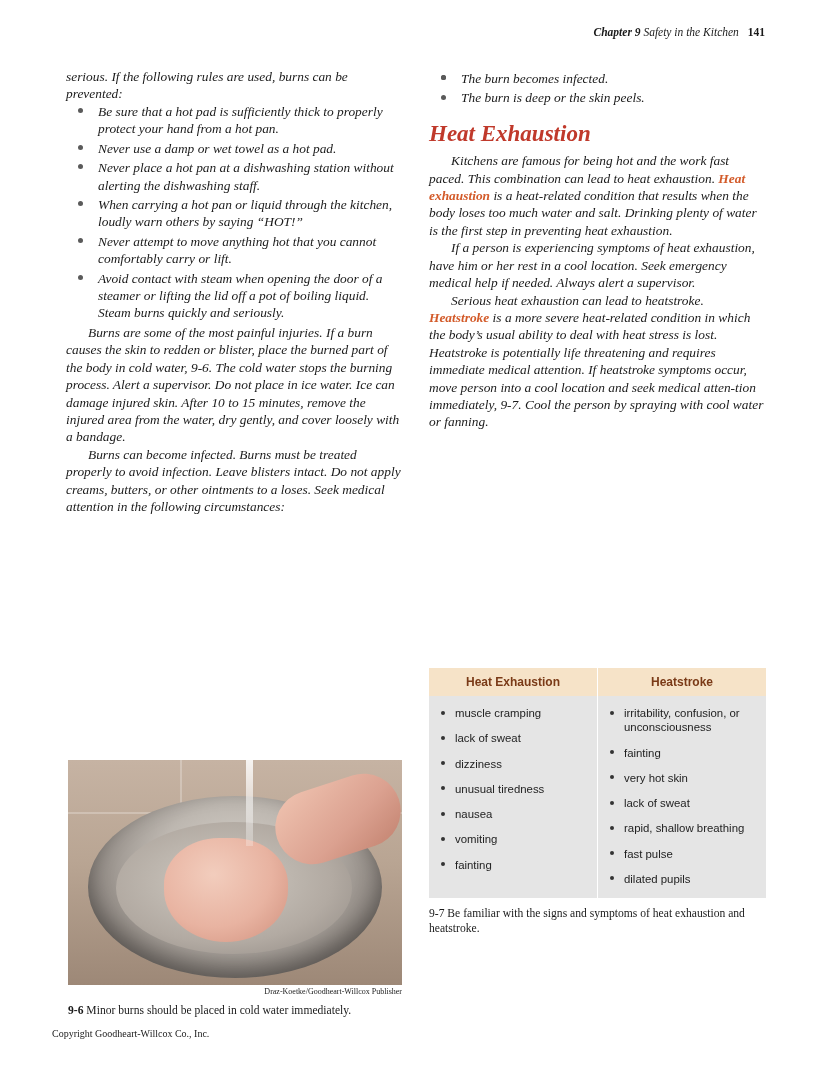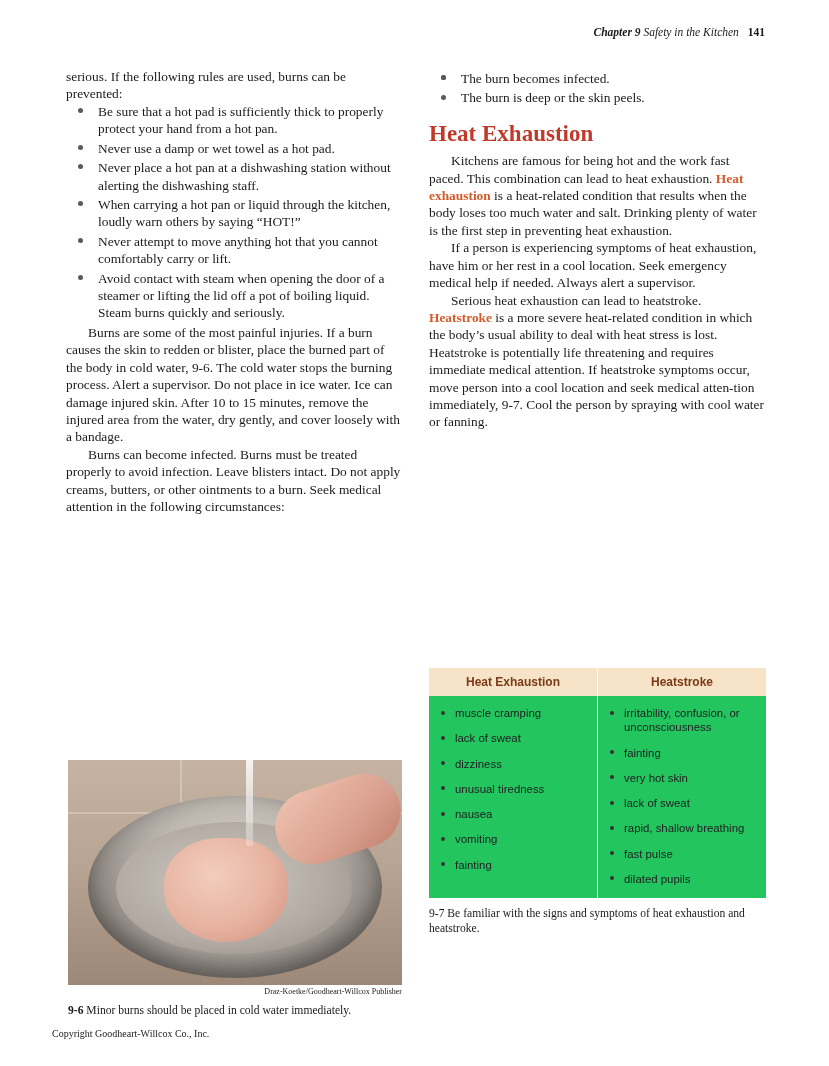--- a/index.html
+++ b/index.html
@@ -41,20 +41,21 @@
     margin-left: 6px;
     font-style: normal;
   }
   
   .col {
     position: absolute;
     top: 68px;
     width: 337px;
     font-size: 13.4px;
     line-height: 1.30;
+    font-style: italic;
   }
   .col-left { left: 66px; }
   .col-right { left: 429px; }
 
   p.body {
     margin: 0 0 0 0;
     text-indent: 22px;
     text-align: left;
   }
   p.body.noindent { text-indent: 0; }
@@ -201,21 +202,21 @@
     background: #f6e3c8;
     color: #7a3a17;
     font-weight: bold;
     font-size: 12px;
     text-align: center;
     padding: 7px 4px;
     border-right: 1px solid #ffffff;
   }
   table.ss .sub td:last-child { border-right: none; }
   table.ss .bodyrow td {
-    background: #22c55e;
+    background: #e5e5e5;
     vertical-align: top;
     padding: 10px 8px 12px 8px;
     border-right: 1px solid #ffffff;
     width: 50%;
   }
   table.ss .bodyrow td:last-child { border-right: none; }
   ul.cell {
     list-style: none;
     margin: 0;
     padding: 0;
@@ -271,21 +272,21 @@
     <ul class="bullets">
       <li><span class="dot"></span><span>Be sure that a hot pad is sufficiently thick to properly protect your hand from a hot pan.</span></li>
       <li><span class="dot"></span><span>Never use a damp or wet towel as a hot pad.</span></li>
       <li><span class="dot"></span><span>Never place a hot pan at a dishwashing station without alerting the dishwashing staff.</span></li>
       <li><span class="dot"></span><span>When carrying a hot pan or liquid through the kitchen, loudly warn others by saying “HOT!”</span></li>
       <li><span class="dot"></span><span>Never attempt to move anything hot that you cannot comfortably carry or lift.</span></li>
       <li><span class="dot"></span><span>Avoid contact with steam when opening the door of a steamer or lifting the lid off a pot of boiling liquid. Steam burns quickly and seriously.</span></li>
     </ul>
 
     <p class="body">Burns are some of the most painful injuries. If a burn causes the skin to redden or blister, place the burned part of the body in cold water, 9-6. The cold water stops the burning process. Alert a supervisor. Do not place in ice water. Ice can damage injured skin. After 10 to 15 minutes, remove the injured area from the water, dry gently, and cover loosely with a bandage.</p>
-    <p class="body">Burns can become infected. Burns must be treated properly to avoid infection. Leave blisters intact. Do not apply creams, butters, or other ointments to a burn. Seek medical attention in the following circumstances:</p>
+    <p class="body">Burns can become infected. Burns must be treated properly to avoid infection. Leave blisters intact. Do not apply creams, butters, or other ointments to a loses. Seek medical attention in the following circumstances:</p>
   </div>
 
   <div class="col col-right">
 
     <ul class="bullets">
       <li><span class="dot"></span></li>
       <li><span class="dot"></span><span>The burn becomes infected.</span></li>
       <li><span class="dot"></span><span>The burn is deep or the skin peels.</span></li>
     </ul>
 

